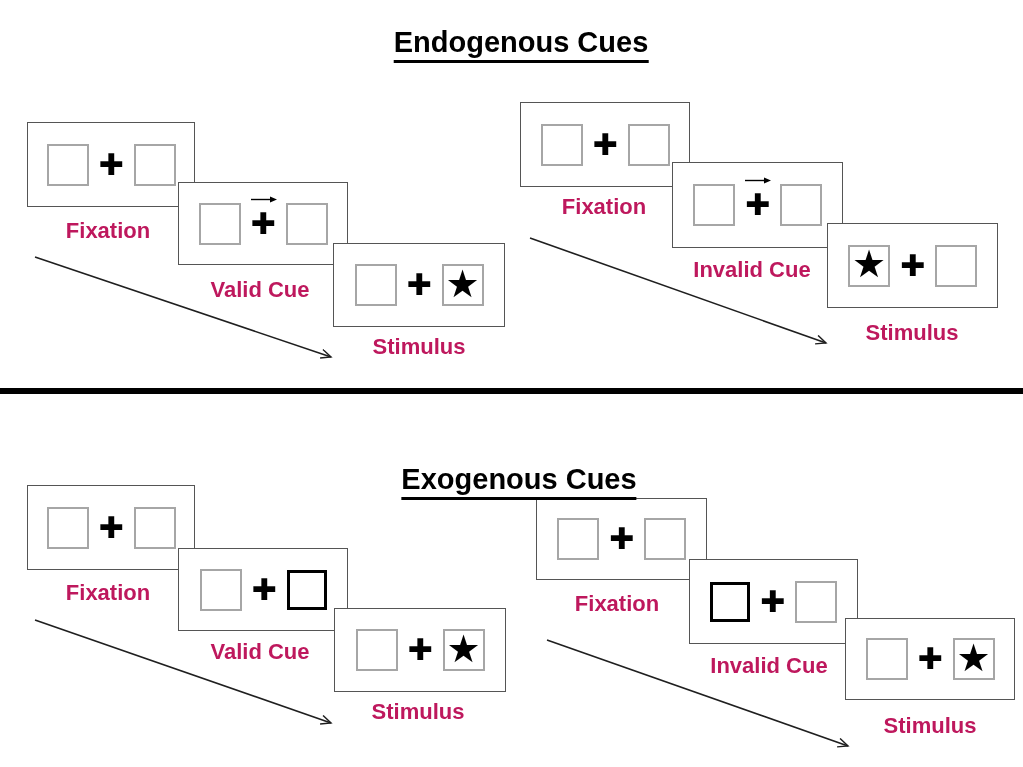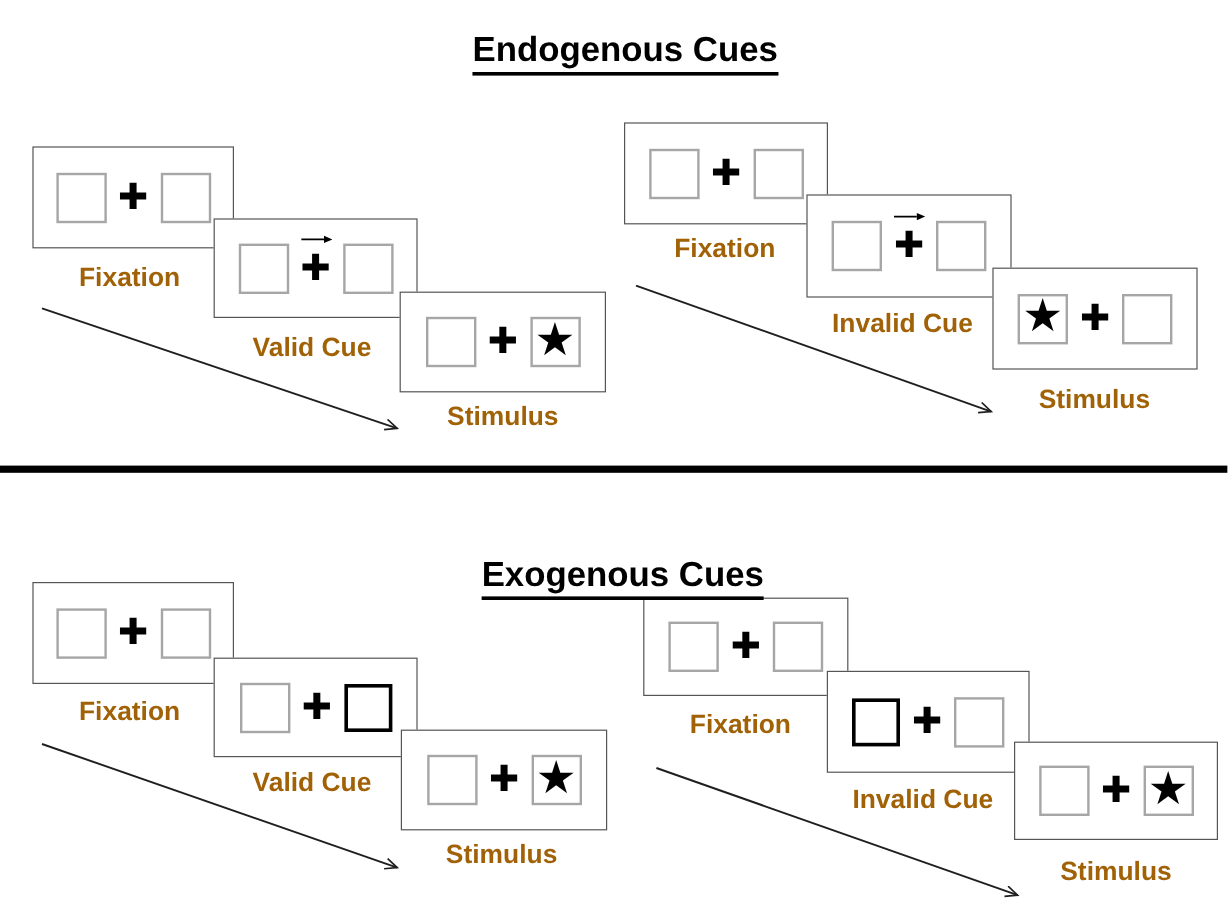--- a/index.html
+++ b/index.html
@@ -58,21 +58,21 @@
     font-size:38px;line-height:1;color:#000;
     margin-top:-3px;
   }
   .cue-arrow{
     position:absolute;
     top:-14px;left:1px;
   }
   .lbl{
     position:absolute;
     transform:translateX(-50%);
-    font-size:22px;font-weight:bold;color:#a16207;
+    font-size:22px;font-weight:bold;color:#be185d;
     white-space:nowrap;
     z-index:4;
   }
   .divider{
     position:absolute;
     left:0;top:388px;
     width:1023px;height:6px;
     background:#000;
     z-index:5;
   }

